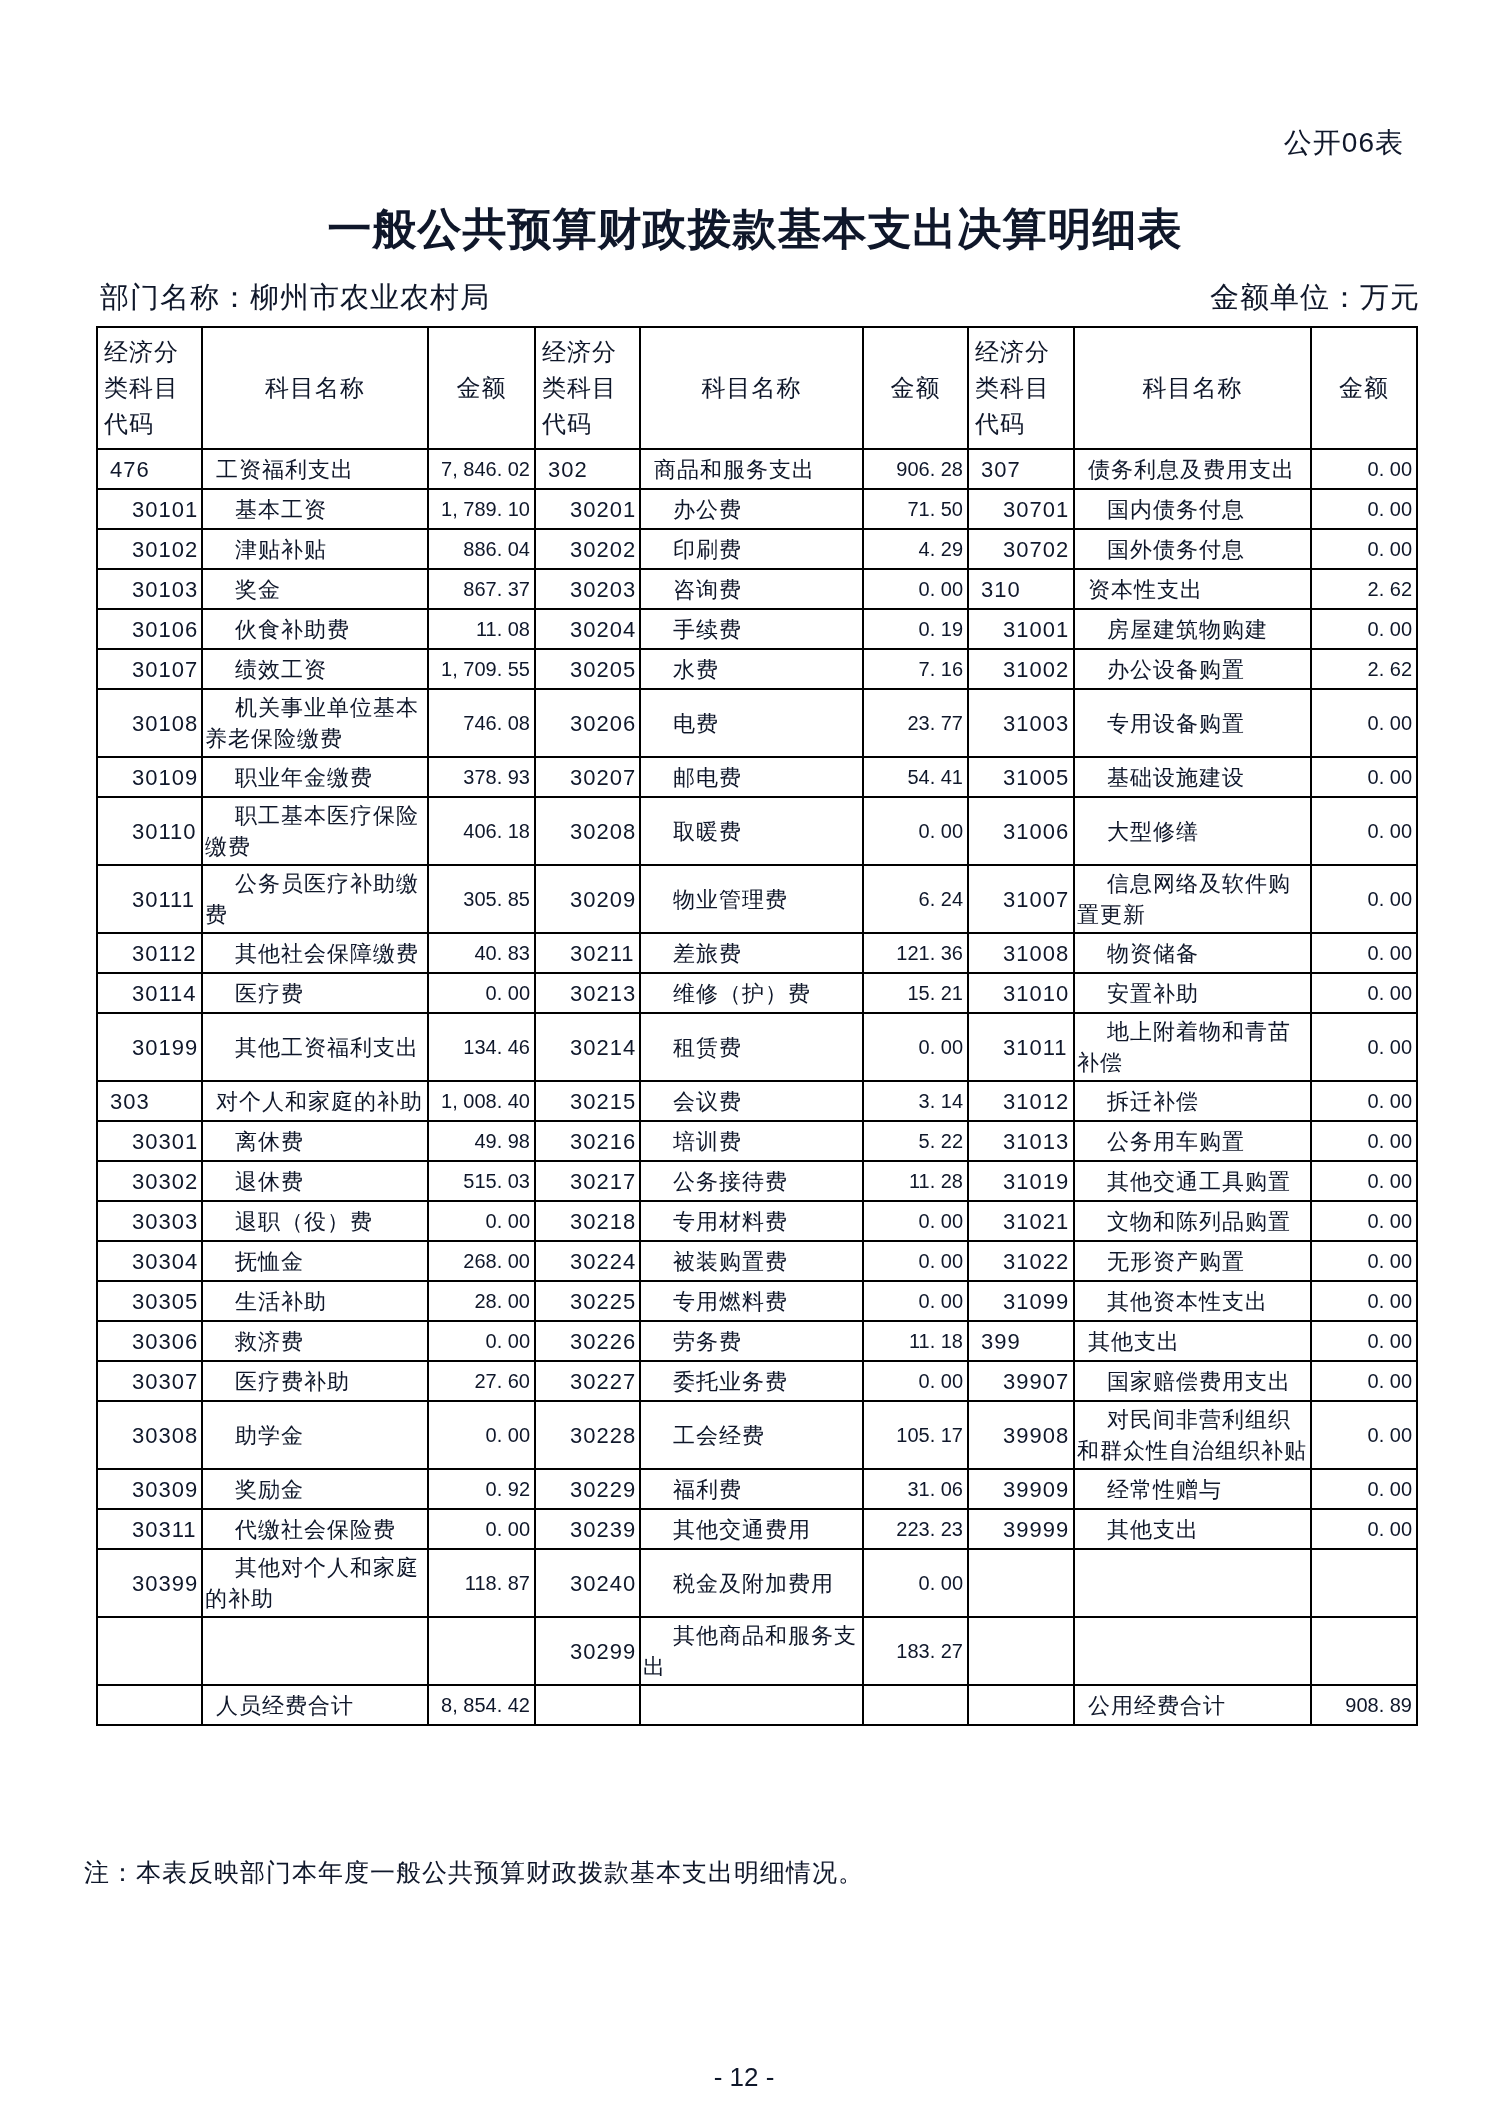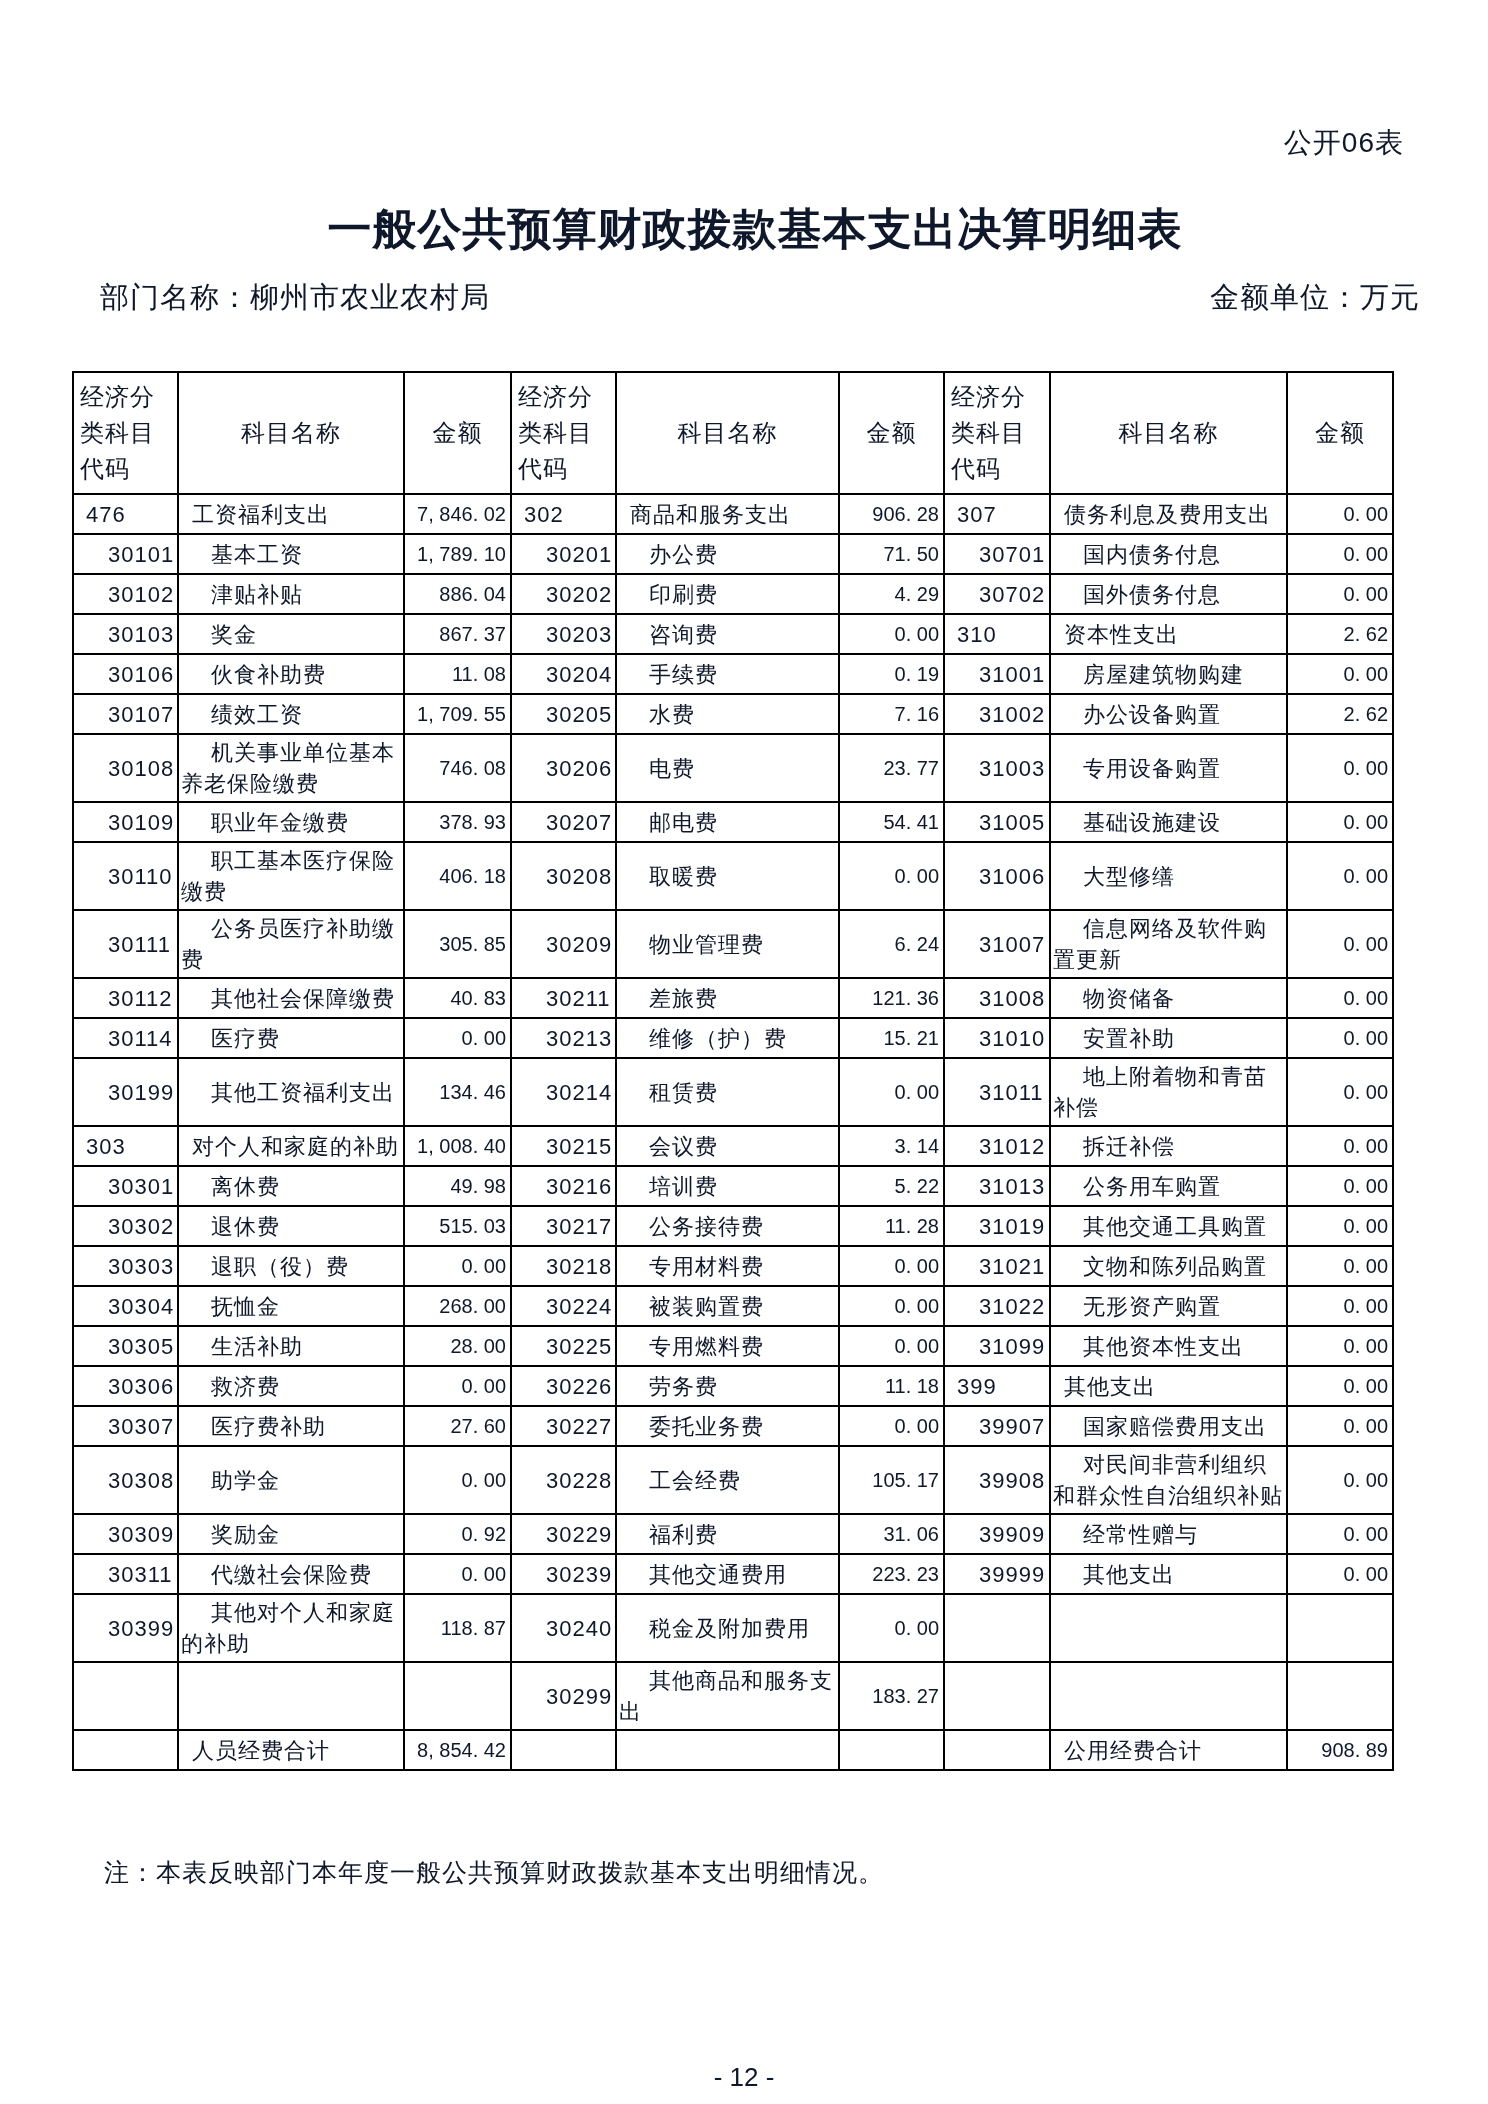--- a/index.html
+++ b/index.html
@@ -6,33 +6,33 @@
   html,body { background:#fff; }
   .sheet {
     position:relative; width:1488px; height:2104px; background:#fff;
     font-family:"Liberation Sans", sans-serif; color:#0f172a; overflow:hidden;
   }
   .doc-label { position:absolute; top:124px; right:84px; font-size:28px; letter-spacing:1px; }
   .title { position:absolute; top:200px; left:0; width:100%; text-align:center;
            font-size:44px; font-weight:bold; letter-spacing:1px;margin-left:11px; }
   .meta  { position:absolute; top:278px; left:84px; width:1320px;
            display:flex; justify-content:space-between; font-size:29px; letter-spacing:1px;margin-left:16px; }
-  table.budget { position:absolute; top:326px; left:72px; width:1320px;
-                 border-collapse:collapse; table-layout:fixed;margin-top:45px; }
+  table.budget { position:absolute; top:326px; left:96px; width:1320px;
+                 border-collapse:collapse; table-layout:fixed; }
   th, td { border:2px solid #000; vertical-align:middle; overflow:hidden; }
   th { font-size:24px; font-weight:normal; height:122px; line-height:36px; letter-spacing:1px; }
   th.h-code { text-align:left; padding-left:6px; }
   th.h-name, th.h-amount { text-align:center; }
   td { font-size:22px; height:40px; line-height:31px; padding:2px 0; letter-spacing:1px; }
   td.code { padding-left:12px; }
   td.code.child { padding-left:34px; }
   td.name { padding-left:2px; padding-right:2px; text-indent:11px; word-break:break-all; }
   td.name.child { text-indent:30px; }
   td.amount { text-align:right; padding-right:4px; font-size:20px; letter-spacing:0; }
-  .note   { position:absolute; top:1856px; left:84px; font-size:25px; letter-spacing:1px;margin-left:20px; }
+  .note   { position:absolute; top:1856px; left:84px; font-size:25px; letter-spacing:1px; }
   .pageno { position:absolute; top:2046px; left:0; width:100%; text-align:center; font-size:26px;margin-top:16px; }
 </style>
 </head>
 <body>
 
 <div class="sheet">
   <div class="doc-label">公开06表</div>
   <div class="title">一般公共预算财政拨款基本支出决算明细表</div>
   <div class="meta">
     <span>部门名称：柳州市农业农村局</span>

